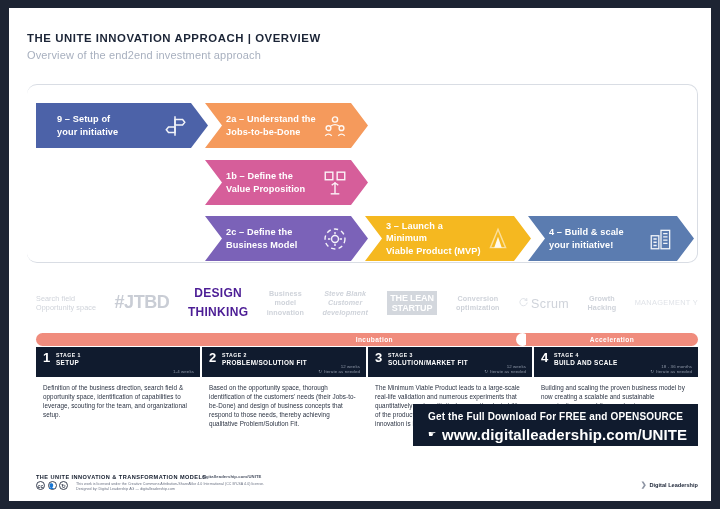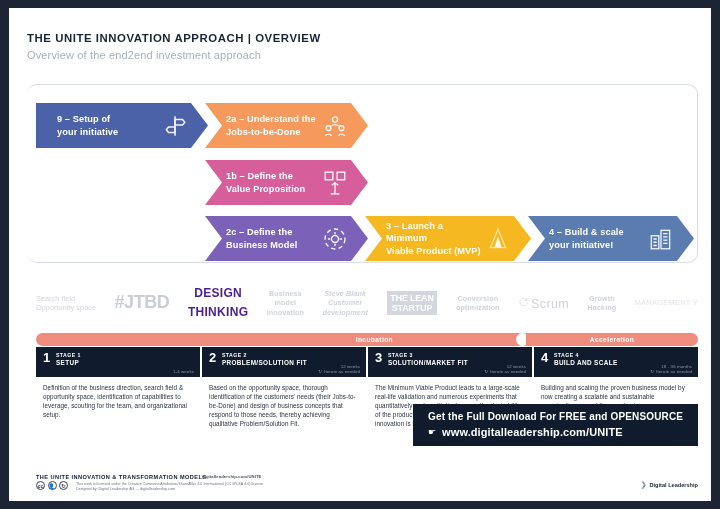--- a/index.html
+++ b/index.html
@@ -168,21 +168,21 @@
     width: 285px; height: 42px;
     background: #101b2e; color: #ffffff;
     padding: 7px 0 8px 15px;
   }
   #banner-line1 {
     font-size: 10px; font-weight: bold; letter-spacing: .15px;
   }
   #banner-line2row {
     display: flex; align-items: center; gap: 6px; margin-top: 4px;
   }
-  #banner-line2 { font-size: 11px; font-weight: bold; letter-spacing: .1px; }
+  #banner-line2 { font-size: 15px; font-weight: bold; letter-spacing: .1px; }
   .hand-icon { font-size: 9px; line-height: 9px; }
 
   
   #footer { position: absolute; left: 27px; top: 466px; width: 662px; height: 24px; }
   #footer-title {
     font-size: 5.6px; font-weight: bold; letter-spacing: .45px; color: #111a2b;
   }
   #footer-url {
     position: absolute; left: 166px; top: 0;
     font-size: 4.2px; font-weight: bold; color: #4a5263; letter-spacing: .1px;

